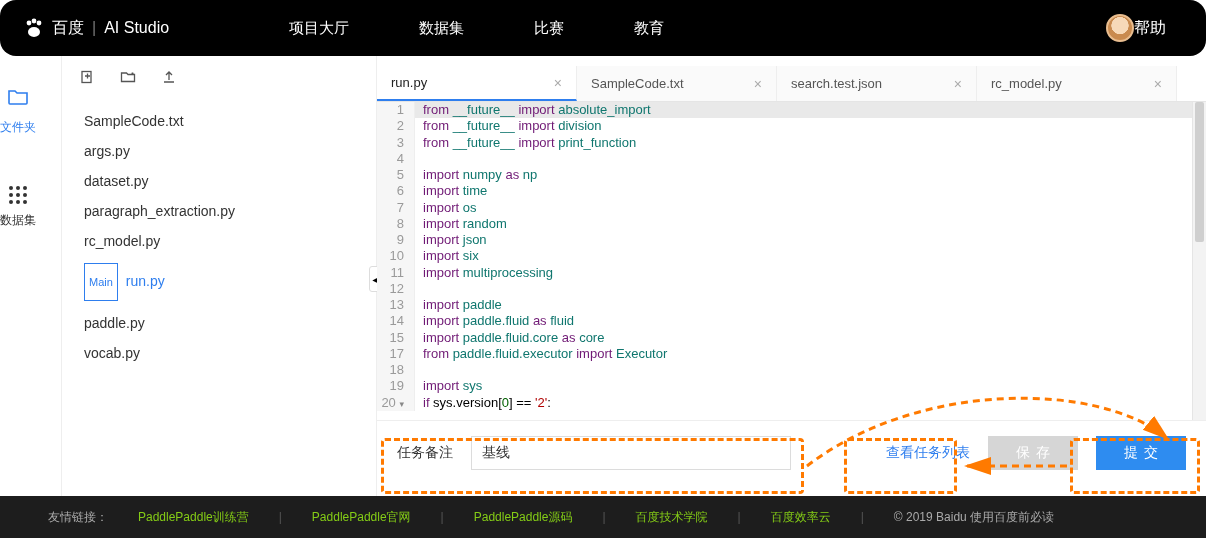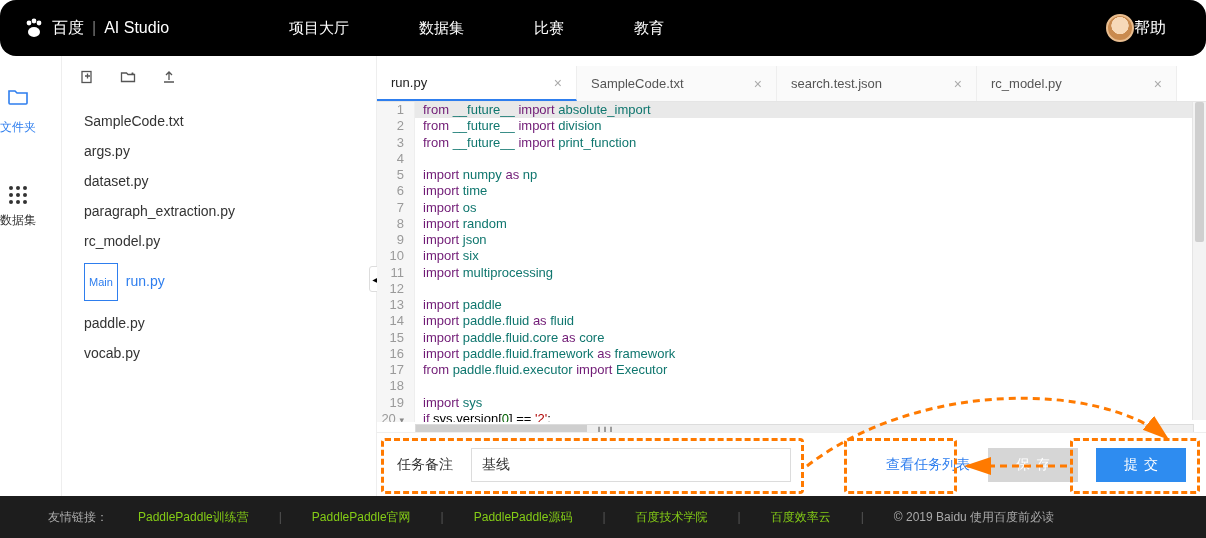--- a/index.html
+++ b/index.html
@@ -58,21 +58,21 @@
 
   .collapse-handle { position:absolute; left:-8px; top:210px; width:14px; height:26px; background:#fff; border:1px solid #ddd; border-radius:3px; display:flex; align-items:center; justify-content:center; font-size:10px; cursor:pointer; }
 
   .code-hscroll { position:absolute; bottom:56px; left:38px; right:12px; height:16px; background:#efefef; border:1px solid #dcdcdc; }
   .code-hscroll .thumb { position:absolute; left:0; top:0; bottom:0; width:22%; background:#cfcfcf; }
   .code-hscroll .grip { position:absolute; left:180px; top: -3px; bottom:-3px; width:10px; color:#888; font-size:10px; display:flex; align-items:center;}
   .code-vscroll { position:absolute; right:0; top:0; bottom:76px; width:14px; background:#f3f3f3; border-left:1px solid #e5e5e5; }
   .code-vscroll .vthumb { position:absolute; left:2px; right:2px; top:0; height:44%; background:#cfcfcf; border-radius:2px; }
 
   
-  .actionbar { position:absolute; left:0; right:0; bottom:0; height:64px; border-top:1px solid #eee; display:flex; align-items:center; padding: 0 20px; gap: 18px; background:#fff; }
+  .actionbar { position:absolute; left:0; right:0; bottom:12px; height:64px; border-top:1px solid #eee; display:flex; align-items:center; padding: 0 20px; gap: 18px; background:#fff; }
   .ab-label { font-size:14px; color:#333; }
   .ab-input { width: 320px; height:34px; border:1px solid #dcdcdc; padding: 0 10px; font-size:14px; color:#333; }
   .ab-link { font-size:14px; color:#2e7eee; cursor:pointer; }
   .ab-spacer { flex:1; }
   .btn { height:34px; padding:8px 22px; border:none; cursor:pointer; font-size:14px; letter-spacing: 6px; text-indent:6px; }
   .btn-save { background:#d6d6d6; color:#fff; }
   .btn-submit { background:#2e8cf0; color:#fff; }
 
   
   .dash { position:absolute; border:3px dashed #ff7a00; pointer-events:none; border-radius:4px; }
@@ -247,24 +247,20 @@
           </div>
         <div class="codeline">
             <div class="ln">14</div>
             <div class="lc"><span class="kw-import">import</span> <span class="mod">paddle.fluid</span> <span class="kw-as">as</span> <span class="mod">fluid</span></div>
           </div>
         <div class="codeline">
             <div class="ln">15</div>
             <div class="lc"><span class="kw-import">import</span> <span class="mod">paddle.fluid.core</span> <span class="kw-as">as</span> <span class="mod">core</span></div>
           </div>
         <div class="codeline">
-            <div class="ln">16</div>
-            <div class="lc"><span class="kw-import">import</span> <span class="mod">paddle.fluid.framework</span> <span class="kw-as">as</span> <span class="mod">framework</span></div>
-          </div>
-        <div class="codeline">
             <div class="ln">17</div>
             <div class="lc"><span class="kw-from">from</span> <span class="mod">paddle.fluid.executor</span> <span class="kw-import">import</span> <span class="mod">Executor</span></div>
           </div>
         <div class="codeline">
             <div class="ln">18</div>
             <div class="lc"></div>
           </div>
         <div class="codeline">
             <div class="ln">19</div>
             <div class="lc"><span class="kw-import">import</span> <span class="mod">sys</span></div>

